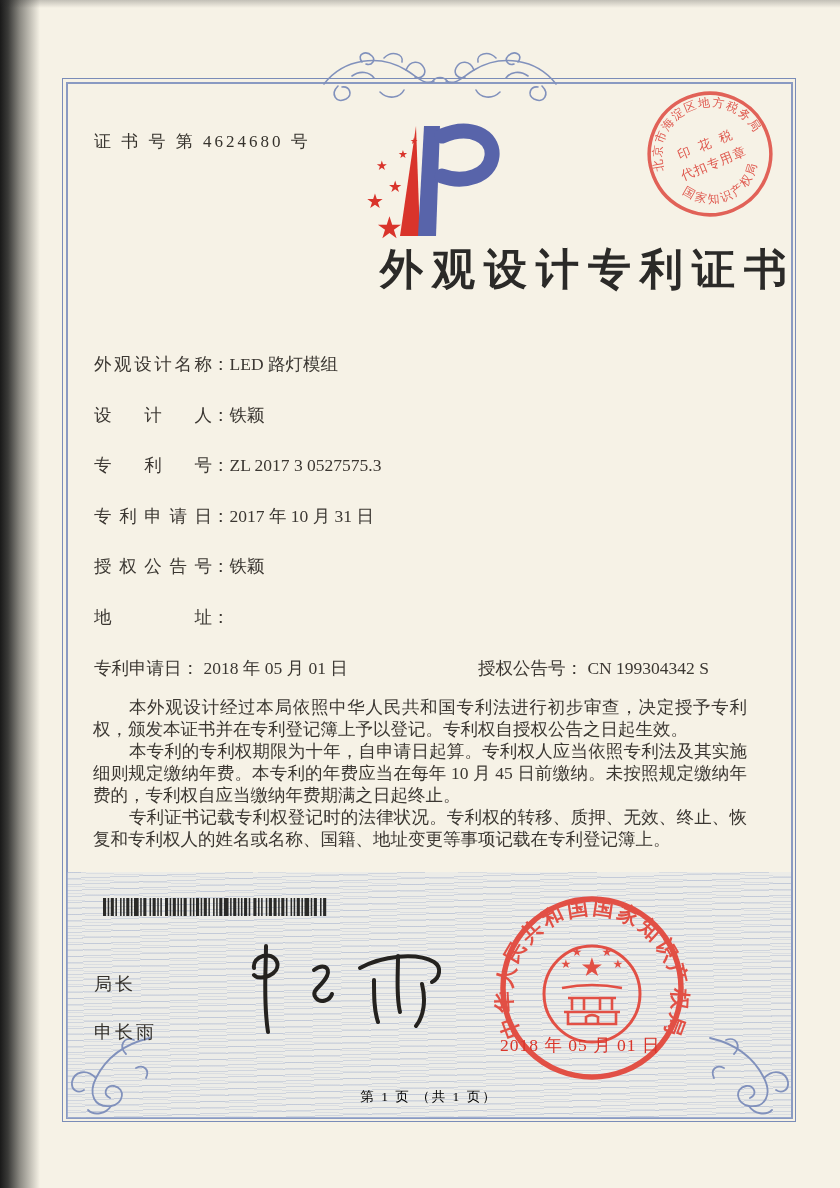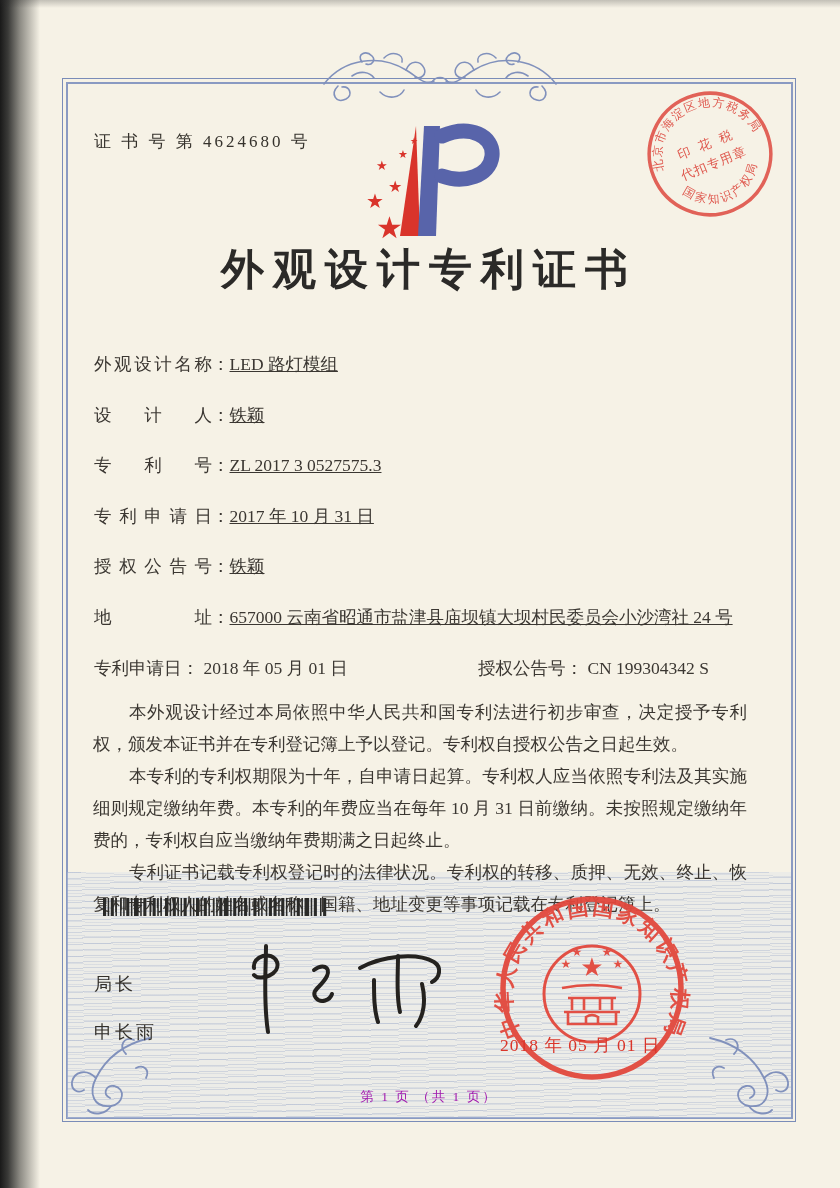--- a/index.html
+++ b/index.html
@@ -31,40 +31,40 @@
   
   .guilloche{
     left:67px;top:872px;width:724px;height:246px;
     background-color:rgba(213,221,238,.30);
     background-image:
       repeating-linear-gradient(178deg, rgba(140,157,196,.30) 0px, rgba(140,157,196,.30) 1px, rgba(240,243,250,0) 1px, rgba(240,243,250,0) 6px),
       repeating-linear-gradient(2deg, rgba(140,157,196,.18) 0px, rgba(140,157,196,.18) 1px, rgba(240,243,250,0) 1px, rgba(240,243,250,0) 7px);
   }
   .cert-no{left:94px;top:116px;font-size:17px;letter-spacing:3px;color:#35322c;margin-top:14px;}
   .title{
-    left:62px;top:241px;width:734px;text-align:center;
+    left:62px;top:241px;width:734px;text-align:right;
     font-size:43px;font-weight:700;letter-spacing:9px;color:#2b2a28;
   }
   .fields{left:94px;top:352px;width:656px;font-size:17.5px;}
   .frow{display:flex;align-items:flex-start;margin-bottom:26.5px;line-height:24px;}
   .flabel{
     display:inline-block;width:118px;flex:0 0 118px;
     text-align:justify;text-align-last:justify;color:#3b3732;
   }
   .fcolon{flex:0 0 auto;}
-  .fvalue{flex:0 1 auto;max-width:517px;text-decoration:underline;}
+  .fvalue{flex:0 1 auto;max-width:517px;}
   .grant-row{left:94px;top:656px;width:656px;font-size:17.5px;line-height:24px;}
   .g-right{position:absolute;left:384px;top:0;}
   .g-left{position:absolute;left:0;top:0;}
-  .paragraphs{left:93px;top:696px;width:654px;font-size:17.5px;line-height:32px;text-align:justify;}
+  .paragraphs{left:93px;top:696px;width:654px;font-size:17.5px;line-height:22px;text-align:justify;}
   .paragraphs p{margin:0;text-indent:2.05em;}
   .signer-title{left:94px;top:960px;font-size:18px;letter-spacing:3px;color:#34312c;margin-top:12px;}
   .signer-name{left:94px;top:996px;font-size:18px;letter-spacing:3px;color:#34312c;margin-top:24px;}
   .issue-date{left:500px;top:1033px;font-size:17.5px;letter-spacing:1px;color:#da352a;z-index:5;}
-  .footer{left:62px;top:1088px;width:734px;text-align:center;font-size:13.5px;letter-spacing:2px;color:#a21caf;}
+  .footer{left:62px;top:1088px;width:734px;text-align:center;font-size:13.5px;letter-spacing:2px;color:#000000;}
   .tax-stamp{left:638px;top:82px;transform:rotate(-22deg);opacity:.92;}
   .office-stamp{left:486px;top:884px;opacity:.95;}
   .logo{left:350px;top:120px;}
   .top-ornament{left:322px;top:48px;}
   .corner-sw{left:66px;top:1034px;}
   .corner-se{left:706px;top:1034px;transform:scaleX(-1);}
   .signature{left:230px;top:938px;}
   .barcode{left:103px;top:898px;}
   svg text{font-family:"Liberation Serif","DejaVu Serif",serif;}
 </style>
@@ -179,38 +179,37 @@
     <span class="fvalue">2017 年 10 月 31 日</span>
   </div>
   <div class="frow">
     <span class="flabel">授权公告号</span>
       <span class="fcolon">：</span>
     <span class="fvalue">铁颖</span>
   </div>
   <div class="frow">
     <span class="flabel">地址</span>
       <span class="fcolon">：</span>
-    <span class="fvalue">657000 云南省昭通市盐津县庙坝镇大坝村民委员会小沙湾社 24 号</span>
   </div>
 </div>
 
 <div class="abs grant-row">
   <div class="g-left">
     <span>专利申请日</span><span>：</span>
     <span>2018 年 05 月 01 日</span>
   </div>
   <div class="g-right">
     <span>授权公告号</span><span>：</span>
     <span>CN 199304342 S</span>
   </div>
 </div>
 
 <div class="abs paragraphs">
   <p>本外观设计经过本局依照中华人民共和国专利法进行初步审查，决定授予专利权，颁发本证书并在专利登记簿上予以登记。专利权自授权公告之日起生效。</p>
-  <p>本专利的专利权期限为十年，自申请日起算。专利权人应当依照专利法及其实施细则规定缴纳年费。本专利的年费应当在每年 10 月 31 日前缴纳。未按照规定缴纳年费的，专利权自应当缴纳年费期满之日起终止。</p>
+  <p>本专利的专利权期限为十年，自申请日起算。专利权人应当依照专利法及其实施细则规定缴纳年费。本专利的年费应当在每年 10 月 45 日前缴纳。未按照规定缴纳年费的，专利权自应当缴纳年费期满之日起终止。</p>
   <p>专利证书记载专利权登记时的法律状况。专利权的转移、质押、无效、终止、恢复和专利权人的姓名或名称、国籍、地址变更等事项记载在专利登记簿上。</p>
 </div>
 
 <svg class="abs barcode" width="224" height="18" viewBox="0 0 224 18">
     <rect x="0" y="0" width="3.1" height="18" fill="#2a2a28"></rect>
     <rect x="4.65" y="0" width="1.55" height="18" fill="#2a2a28"></rect>
     <rect x="7.75" y="0" width="3.1" height="18" fill="#2a2a28"></rect>
     <rect x="12.4" y="0" width="1.55" height="18" fill="#2a2a28"></rect>
     <rect x="17.05" y="0" width="1.55" height="18" fill="#2a2a28"></rect>
     <rect x="20.150000000000002" y="0" width="1.55" height="18" fill="#2a2a28"></rect>

